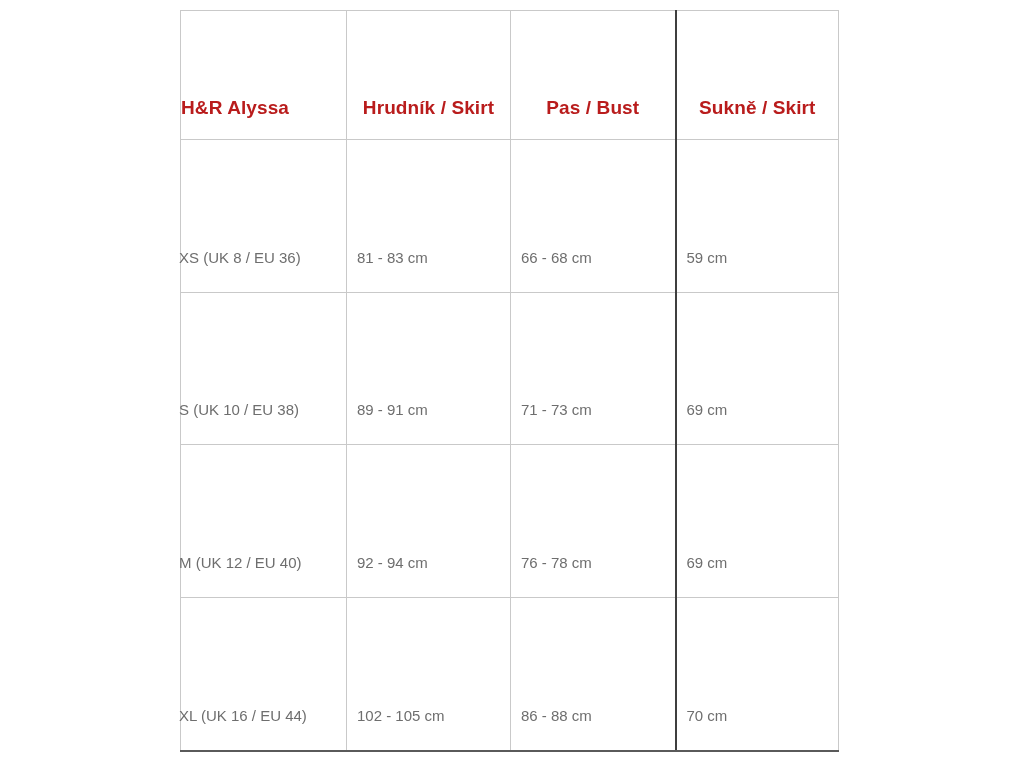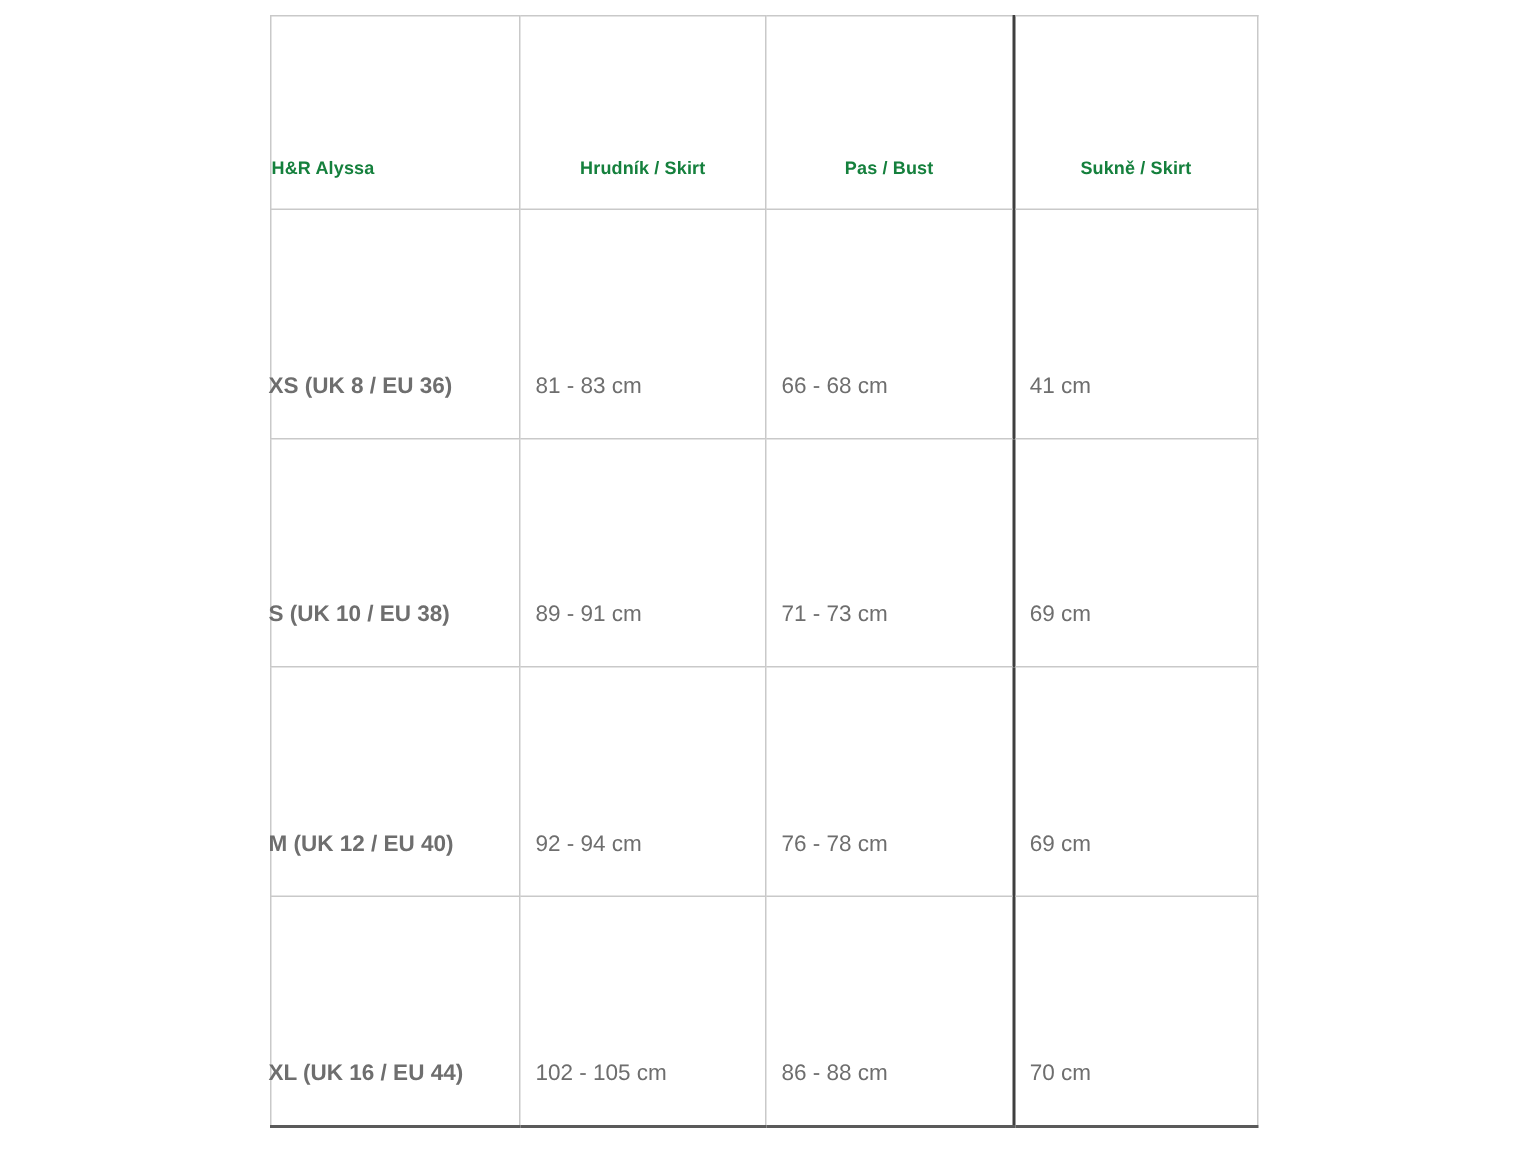--- a/index.html
+++ b/index.html
@@ -53,23 +53,23 @@
   }
 
   
   table.size-table {
     border: 1px solid #b4b4b4;
   }
 
   
   table.size-table thead th {
     height: 108px;
-    font-size: 12px;
+    font-size: 19px;
     font-weight: bold;
-    color: #15803d;
+    color: #b91c1c;
     letter-spacing: 0.1px;
     text-align: center;
     padding-bottom: 20px;
   }
   table.size-table thead th.size-head {
     text-align: left;
     padding-left: 0px;
     padding-right: 0px;
   }
 
@@ -81,21 +81,20 @@
     color: #6e6e6e;
     text-align: left;
     padding-bottom: 26px;
     white-space: nowrap;
   }
   table.size-table tbody td.size-cell {
     text-align: left;
     padding-left: 0px;
     padding-right: 0px;
     overflow: visible;
-    font-weight: bold;
   }
   table.size-table tbody td.size-cell span {
     display: inline-block;
     margin-left: -2px;
   }
 
   
   table.size-table th.skirt-head,
   table.size-table td.skirt-cell {
     border-left: 2px solid #3f3f3f;
@@ -127,21 +126,21 @@
           <th>Pas / Bust</th>
           <th class="skirt-head">Sukně / Skirt</th>
         </tr>
       </thead>
 
       <tbody>
         <tr>
           <td class="size-cell"><span>XS (UK 8 / EU 36)</span></td>
           <td>81 - 83 cm</td>
           <td>66 - 68 cm</td>
-          <td class="skirt-cell">41 cm</td>
+          <td class="skirt-cell">59 cm</td>
         </tr>
         <tr>
           <td class="size-cell"><span>S (UK 10 / EU 38)</span></td>
           <td>89 - 91 cm</td>
           <td>71 - 73 cm</td>
           <td class="skirt-cell">69 cm</td>
         </tr>
         <tr>
           <td class="size-cell"><span>M (UK 12 / EU 40)</span></td>
           <td>92 - 94 cm</td>

